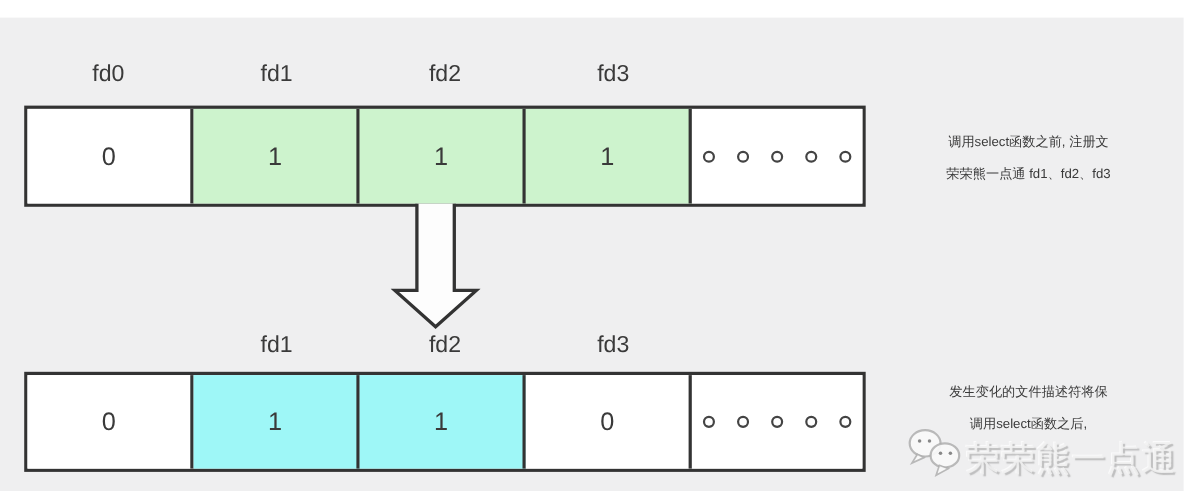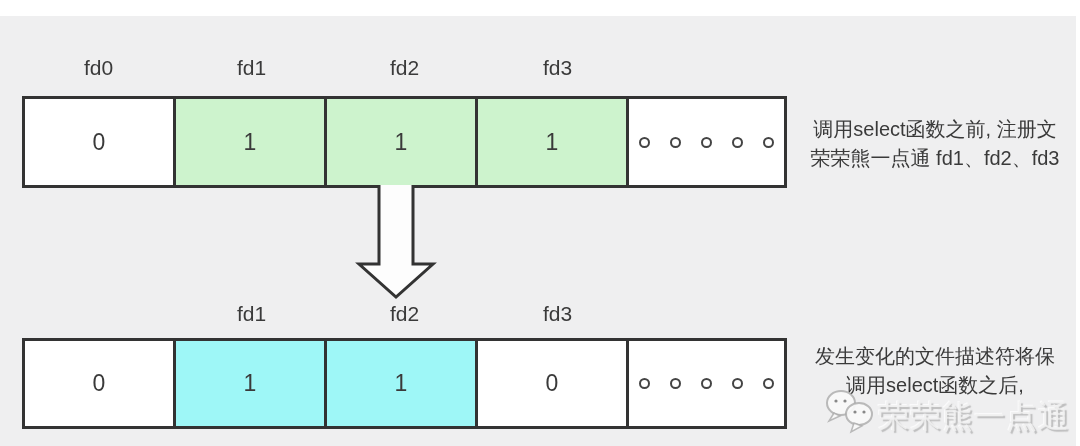--- a/index.html
+++ b/index.html
@@ -46,21 +46,21 @@
   .dot{
     width:7px;height:7px;border-radius:50%;
     border:2px solid #444;background:transparent;
     margin:0 10px;display:inline-block;
   }
 
   
   .caption{
     position:absolute;left:790px;width:290px;
     text-align:center;
-    font-size:20px;line-height:29px;
+    font-size:12px;line-height:29px;
     color:var(--c-text,#3a3a3a);
   }
   .caption.top{top:99px;}
   .caption.bottom{top:326px;z-index:1;}
   .caption div{white-space:nowrap;}
 
   
   .arrow-wrap{position:absolute;left:355px;top:169px;z-index:2;}
 
   

